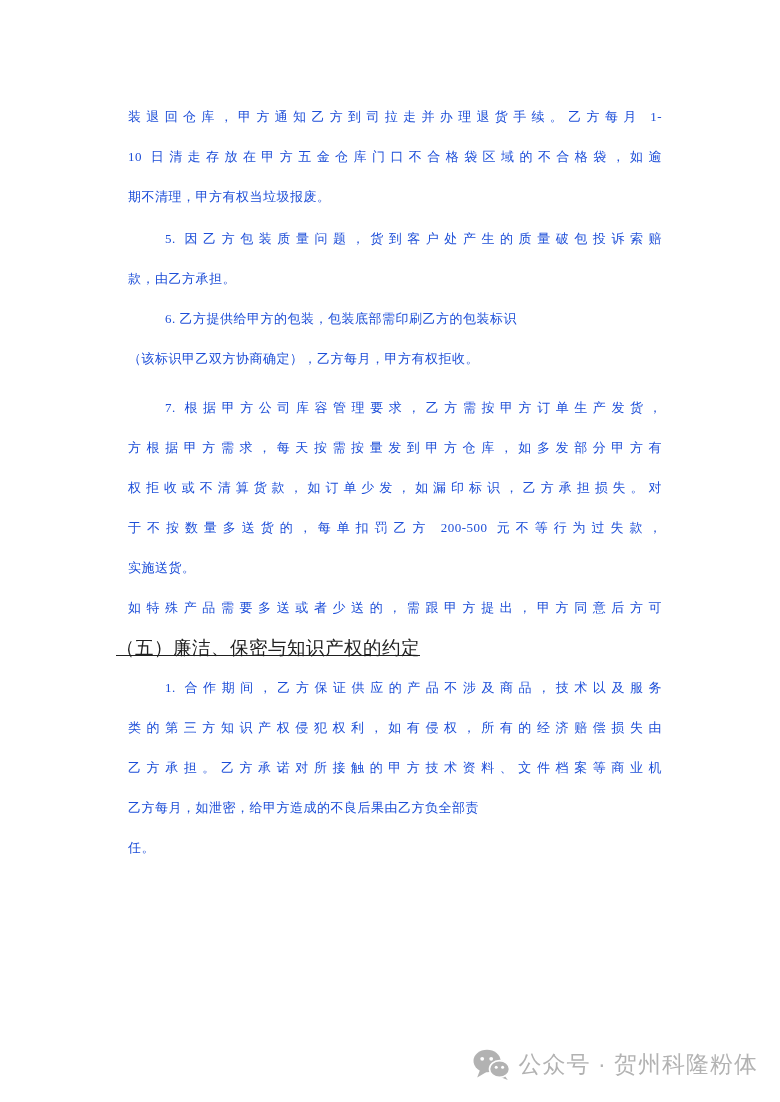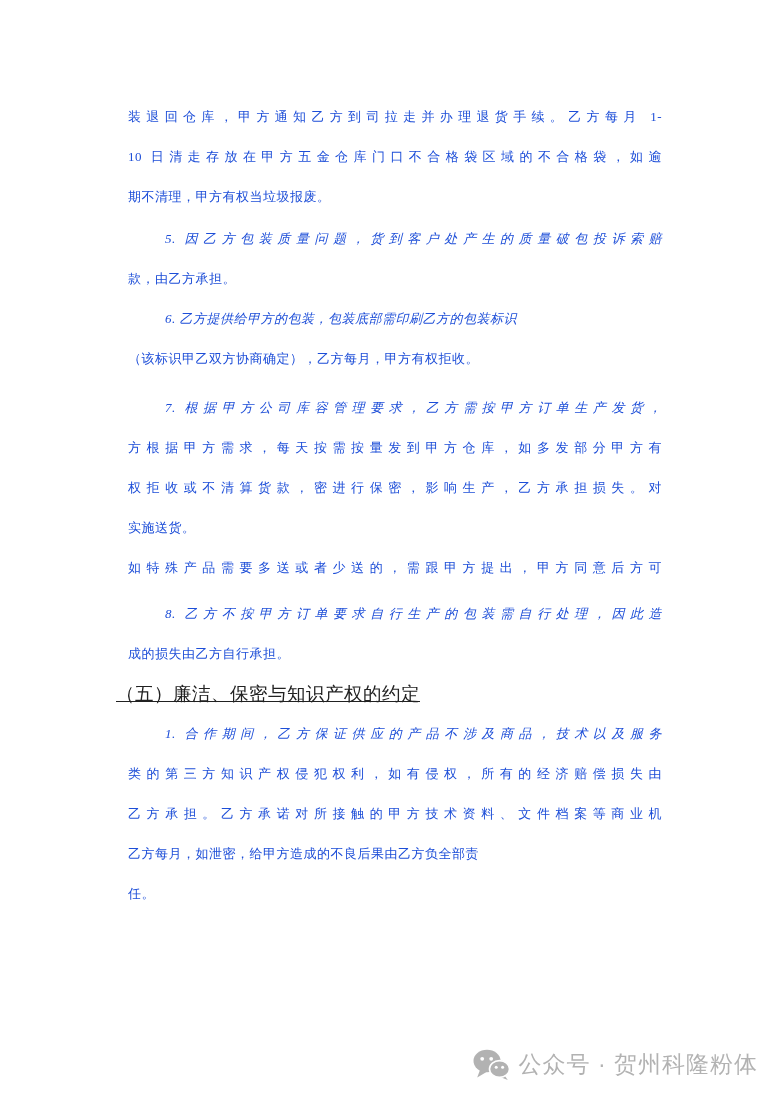--- a/index.html
+++ b/index.html
@@ -29,21 +29,21 @@
     letter-spacing: 0.5px;
     white-space: nowrap;
     color: #1d4ed8;
     margin-left: 12px;
   }
   .line.j {
     text-align: justify;
     text-align-last: justify;
     text-justify: inter-character;
   }
-  .line.ind { text-indent: 37px; font-style: italic; }
+  .line.ind { text-indent: 37px; }
   .heading {
     line-height: 40px;
     font-size: 18.5px;
     letter-spacing: 0.5px;
     white-space: nowrap;
     text-decoration: underline;
   }
   .watermark {
     position: absolute;
     right: 22px;
@@ -80,29 +80,26 @@
     </div>
 
     <div class="para">
       <div class="line ind">6. 乙方提供给甲方的包装，包装底部需印刷乙方的包装标识</div>
       <div class="line">（该标识甲乙双方协商确定），乙方每月，甲方有权拒收。</div>
     </div>
 
     <div class="para sp9">
       <div class="line j ind">7. 根据甲方公司库容管理要求，乙方需按甲方订单生产发货，</div>
       <div class="line j">方根据甲方需求，每天按需按量发到甲方仓库，如多发部分甲方有</div>
-      <div class="line j">权拒收或不清算货款，密进行保密，影响生产，乙方承担损失。对</div>
+      <div class="line j">权拒收或不清算货款，如订单少发，如漏印标识，乙方承担损失。对</div>
+      <div class="line j">于不按数量多送货的，每单扣罚乙方 200-500 元不等行为过失款，</div>
       <div class="line">实施送货。</div>
       <div class="line j">如特殊产品需要多送或者少送的，需跟甲方提出，甲方同意后方可</div>
     </div>
 
-    <div class="para sp6">
-      <div class="line j ind">8. 乙方不按甲方订单要求自行生产的包装需自行处理，因此造</div>
-      <div class="line">成的损失由乙方自行承担。</div>
-    </div>
 
     <div class="para">
       <div class="heading">（五）廉洁、保密与知识产权的约定</div>
     </div>
 
     <div class="para">
       <div class="line j ind">1. 合作期间，乙方保证供应的产品不涉及商品，技术以及服务</div>
       <div class="line j">类的第三方知识产权侵犯权利，如有侵权，所有的经济赔偿损失由</div>
       <div class="line j">乙方承担。乙方承诺对所接触的甲方技术资料、文件档案等商业机</div>
       <div class="line">乙方每月，如泄密，给甲方造成的不良后果由乙方负全部责</div>

